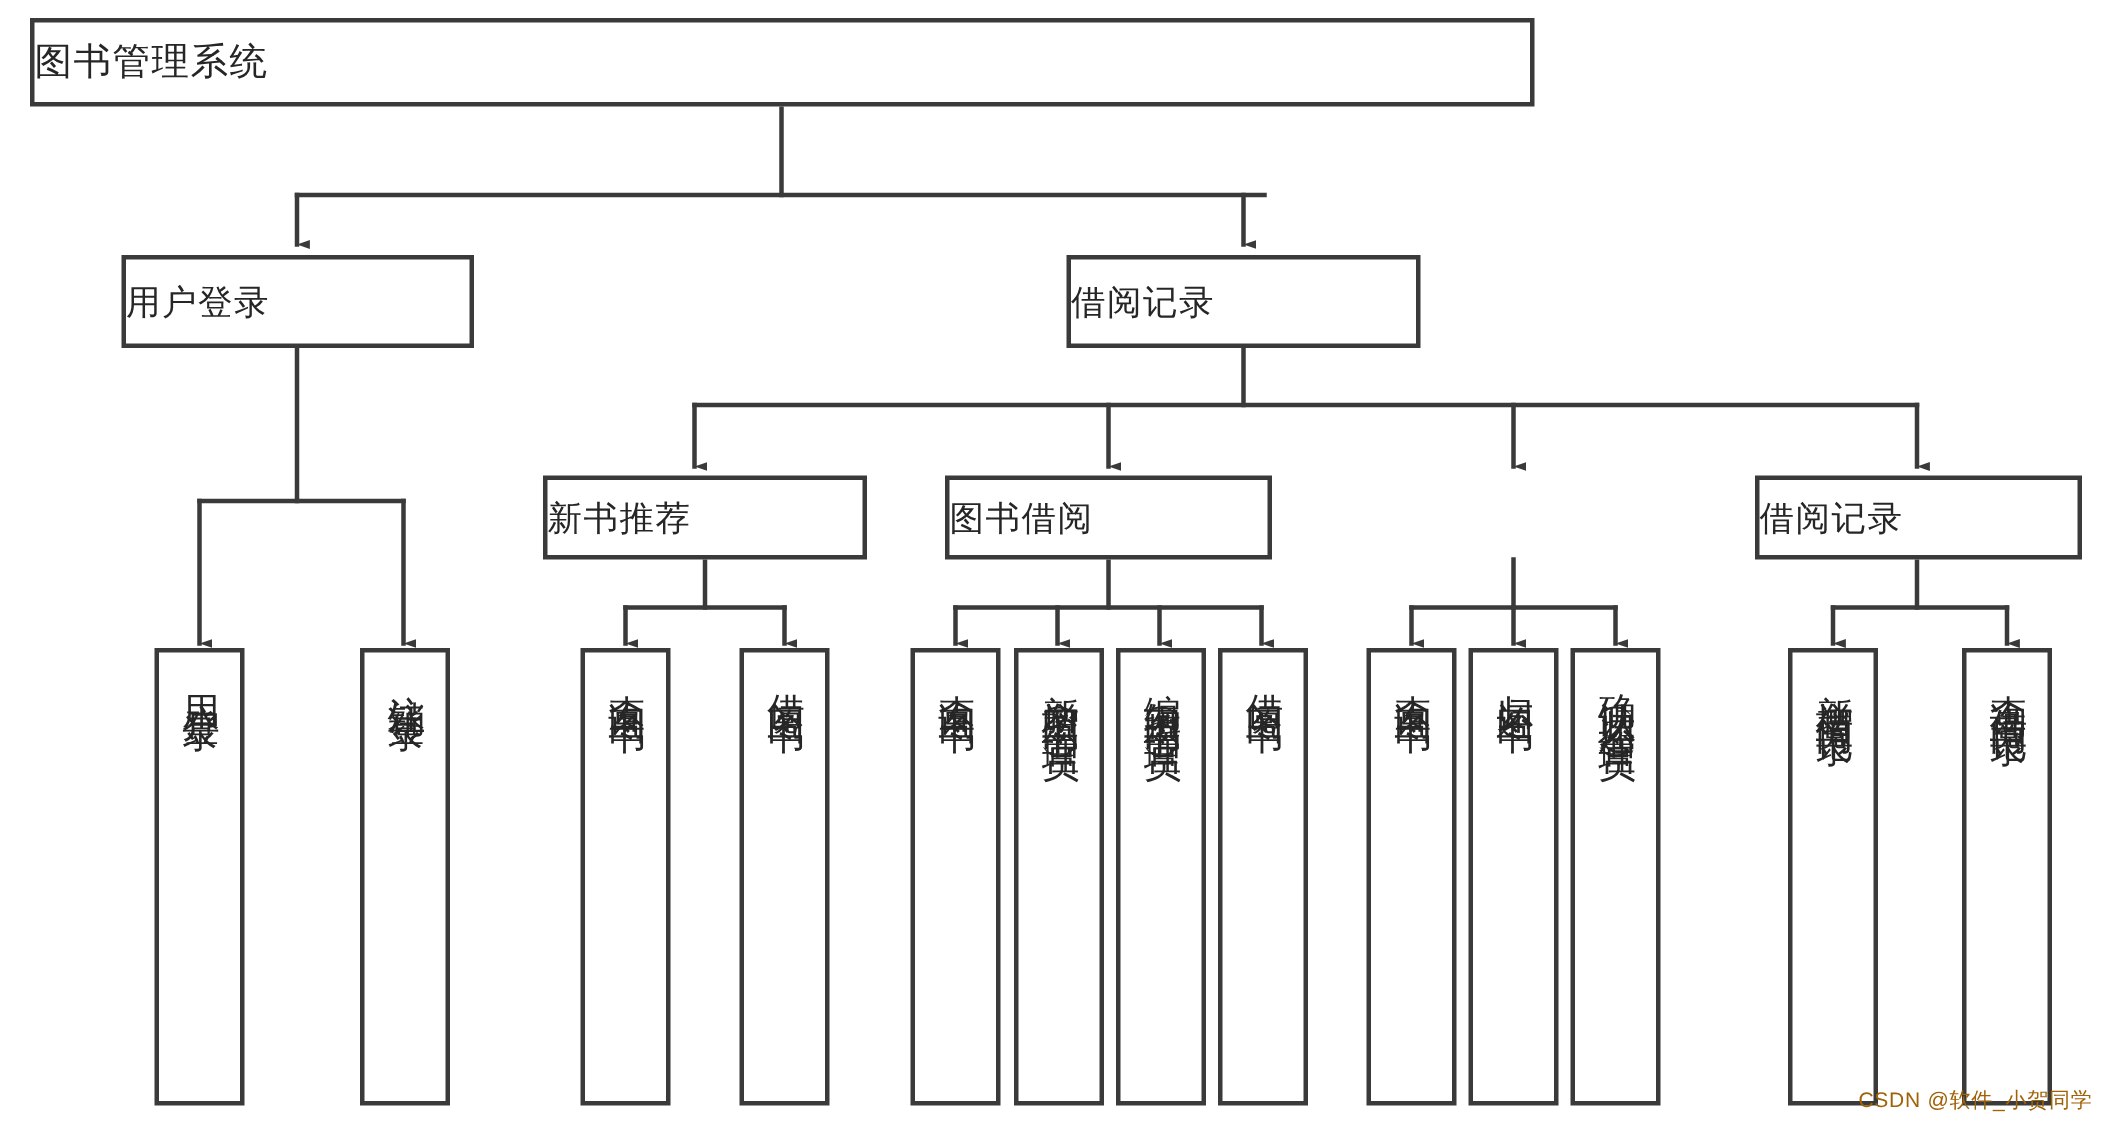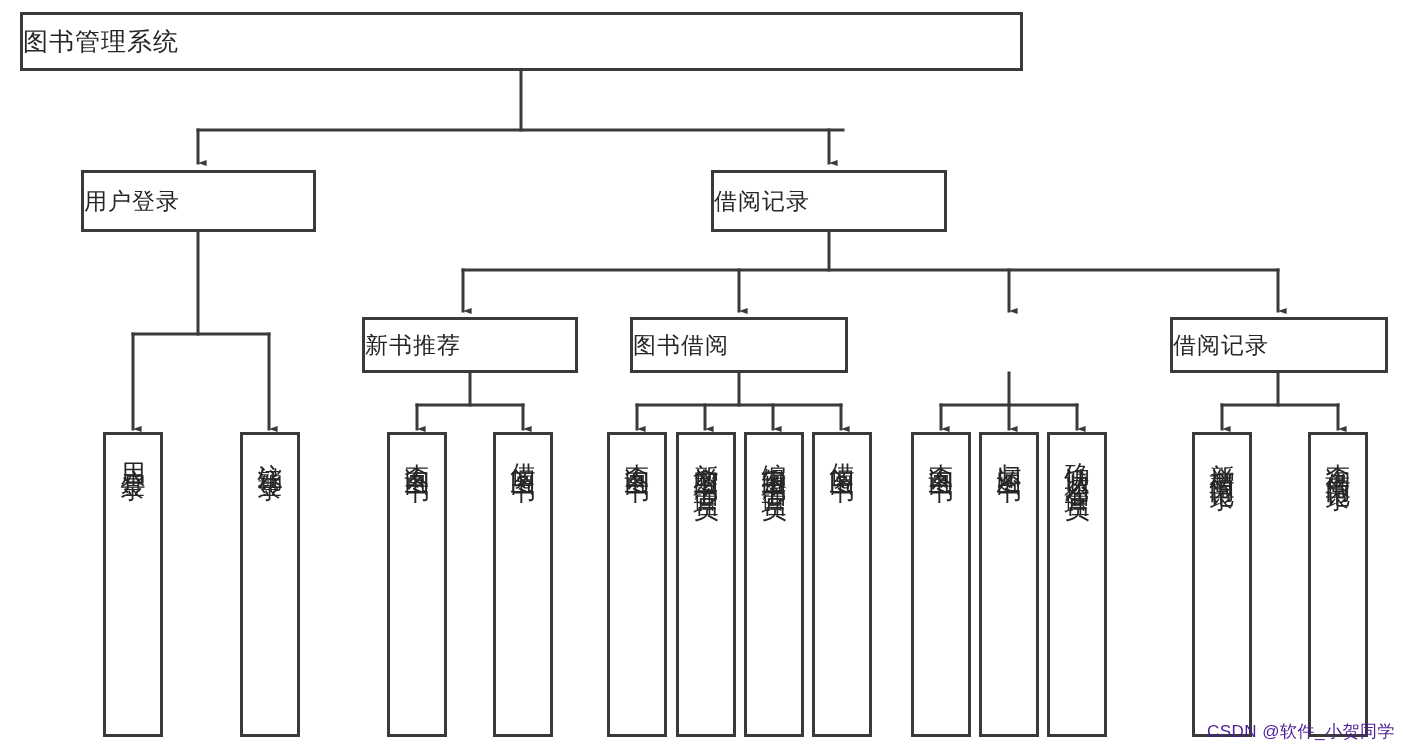--- a/index.html
+++ b/index.html
@@ -71,22 +71,22 @@
     line-height: 1;
     white-space: nowrap;
     text-align: start;
   }
   
   #watermark {
     position: absolute;
     z-index: 3;
     right: 10px;
     bottom: 4px;
-    font-size: 17px;
-    color: #4c1d95;
+    font-size: 14px;
+    color: #a16207;
     white-space: nowrap;
     letter-spacing: 0.5px;
     pointer-events: none;
   }
 </style>
 </head>
 <body>
 
 <div id="diagram-root">
 

